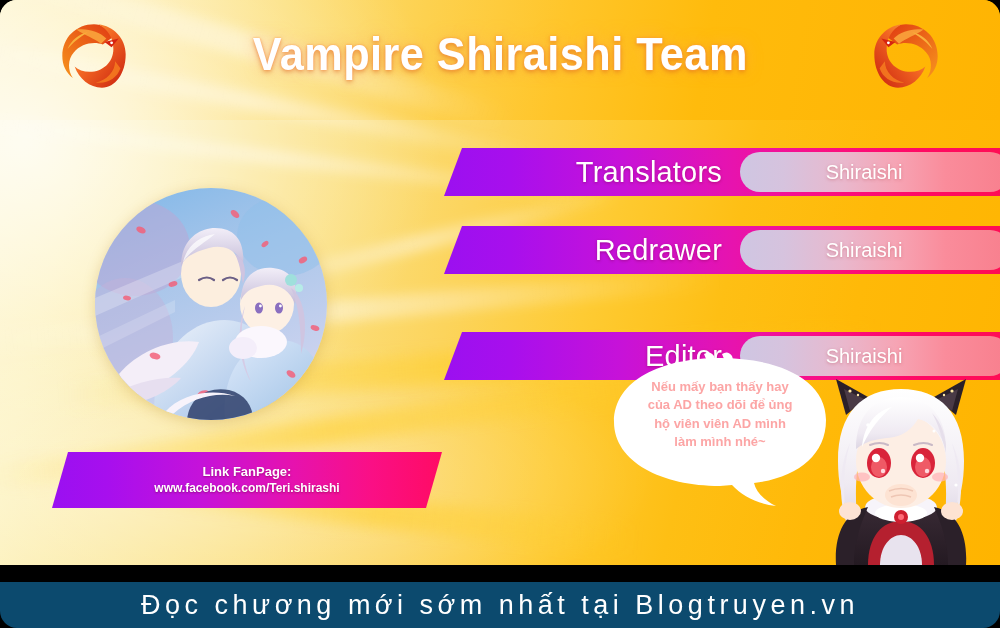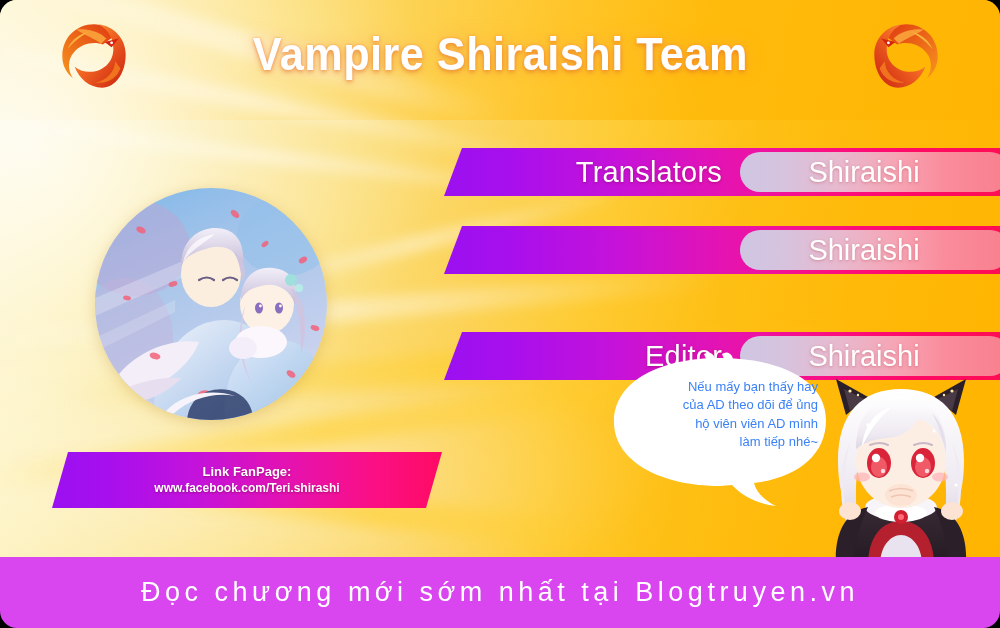--- a/index.html
+++ b/index.html
@@ -115,21 +115,21 @@
   }
   .credit-row .pill {
     position:absolute; left:296px; top:4px; height:40px; width:270px;
     border-radius:22px;
     background:linear-gradient(90deg,#cfc6e2 0%, #d6c3de 16%, #e9b8cd 38%, #f6a4b4 58%, #fa8c9b 76%, #f87f8d 100%);
     display:flex; align-items:center; justify-content:center;
     padding-right:22px;
   }
   .credit-row .pill span {
     color:#ffffff;
-    font-size:29px;
+    font-size:20px;
     font-weight:400;
     text-shadow:0 1px 3px rgba(190,80,90,.5);
   }
 
   
   .fanpage {
     position:absolute; left:52px; top:452px;
     width:390px; height:56px;
     background:linear-gradient(90deg,#9a10f1 0%, #a70fee 14%, #c512da 38%, #e612ae 62%, #fa0f85 82%, #ff0b64 100%);
     clip-path:polygon(16px 0, 390px 0, 374px 56px, 0 56px);
@@ -141,35 +141,35 @@
     text-shadow:0 1px 2px rgba(110,0,60,.5);
   }
   .fanpage .l1 { font-size:13px; }
   .fanpage .l2 { font-size:12px; }
 
   
   .bubble-wrap { position:absolute; left:600px; top:352px; width:240px; height:160px; }
   .bubble-wrap svg { position:absolute; left:0; top:0; }
   .bubble-text {
     position:absolute; left:22px; top:26px; width:196px;
-    text-align:right;
-    color:#3b82f6;
+    text-align:center;
+    color:#fca5a5;
     font-size:13px;
-    font-weight:normal;
+    font-weight:bold;
     line-height:1.42;
   }
   .bubble-text div { white-space:nowrap; }
 
   
   .mascot { position:absolute; right:4px; bottom:63px; width:190px; height:200px; }
 
   
   .footer {
-    position:absolute; left:0; bottom:0; width:1000px; height:71px;
-    background:#d946ef;
+    position:absolute; left:0; bottom:0; width:1000px; height:46px;
+    background:#0c4a6e;
     display:flex; align-items:center; justify-content:center;
   }
   .footer-text {
     color:#ffffff;
     font-size:27px;
     letter-spacing:4.5px;
     font-weight:400;
     white-space:nowrap;
   }
 </style>
@@ -324,20 +324,21 @@
   <div class="credit-row" style="top:148px;">
     <div class="bar"></div>
     <div class="role">Translators</div>
     <div class="pill">
       <span>Shiraishi</span>
     </div>
   </div>
 
   <div class="credit-row" style="top:226px;">
     <div class="bar"></div>
+    <div class="role">Redrawer</div>
     <div class="pill">
       <span>Shiraishi</span>
     </div>
   </div>
 
   <div class="credit-row" style="top:304px;margin-top:28px;">
     <div class="bar"></div>
     <div class="role">Editor</div>
     <div class="pill">
       <span>Shiraishi</span>
@@ -359,21 +360,21 @@
                C128 133 124 134 120 134
                C62 134 14 110 14 70
                C14 28 62 6 120 6 Z" fill="#ffffff"></path>
       <path d="M104 2 q6 -4 10 2 q3 7 -4 14 q-2 -7 -6 -16 Z" fill="#ffffff"></path>
       <path d="M122 2 q6 -4 10 2 q3 7 -4 14 q-2 -7 -6 -16 Z" fill="#ffffff"></path>
     </svg>
     <div class="bubble-text">
       <div>Nếu mấy bạn thấy hay</div>
       <div>của AD theo dõi để ủng</div>
       <div>hộ viên viên AD mình</div>
-      <div>làm tiếp nhé~</div>
+      <div>làm mình nhé~</div>
     </div>
   </div>
 
   <div class="mascot">
     <svg viewBox="0 0 190 200" width="190" height="200">
       <defs>
         <linearGradient id="mhair" x1="0" y1="0" x2="0" y2="1">
           <stop offset="0%" stop-color="#ffffff"></stop>
           <stop offset="70%" stop-color="#efeaf2"></stop>
           <stop offset="100%" stop-color="#ddd6e4"></stop>

